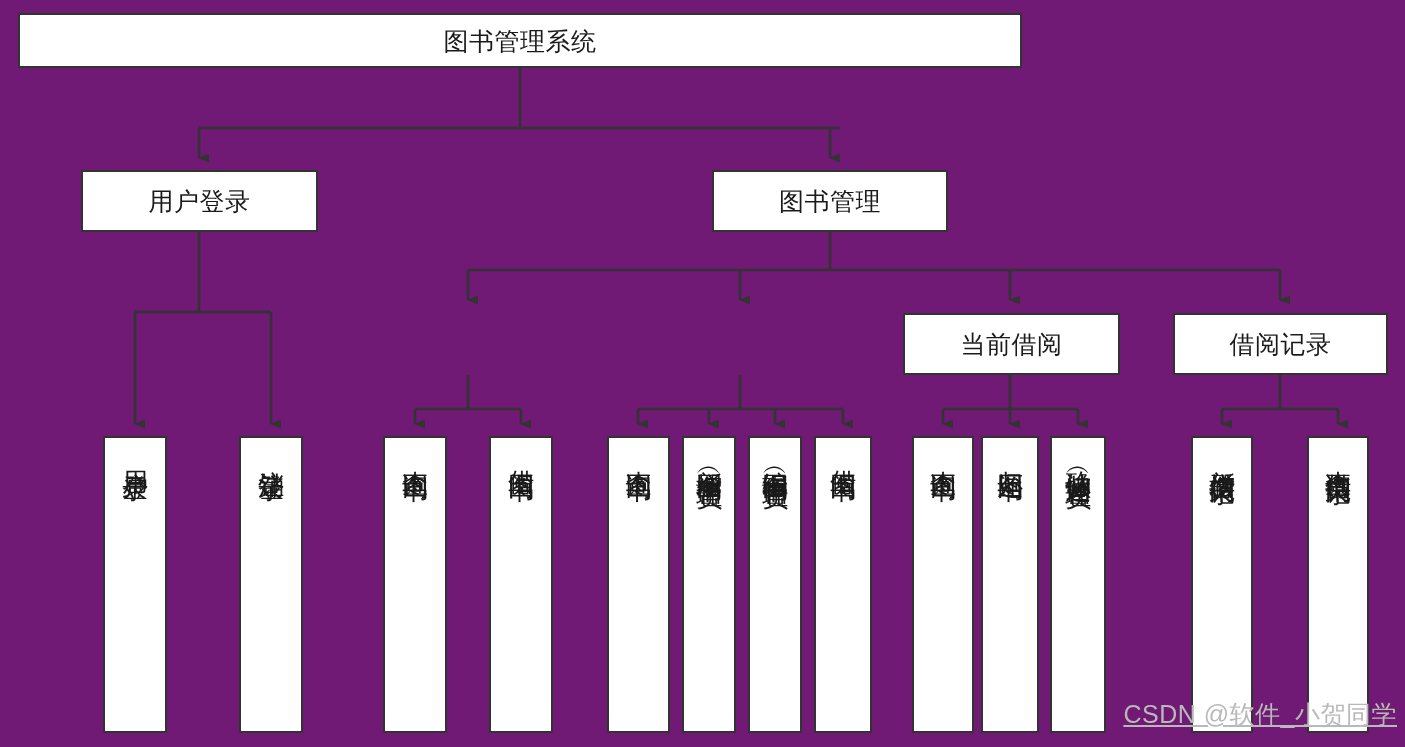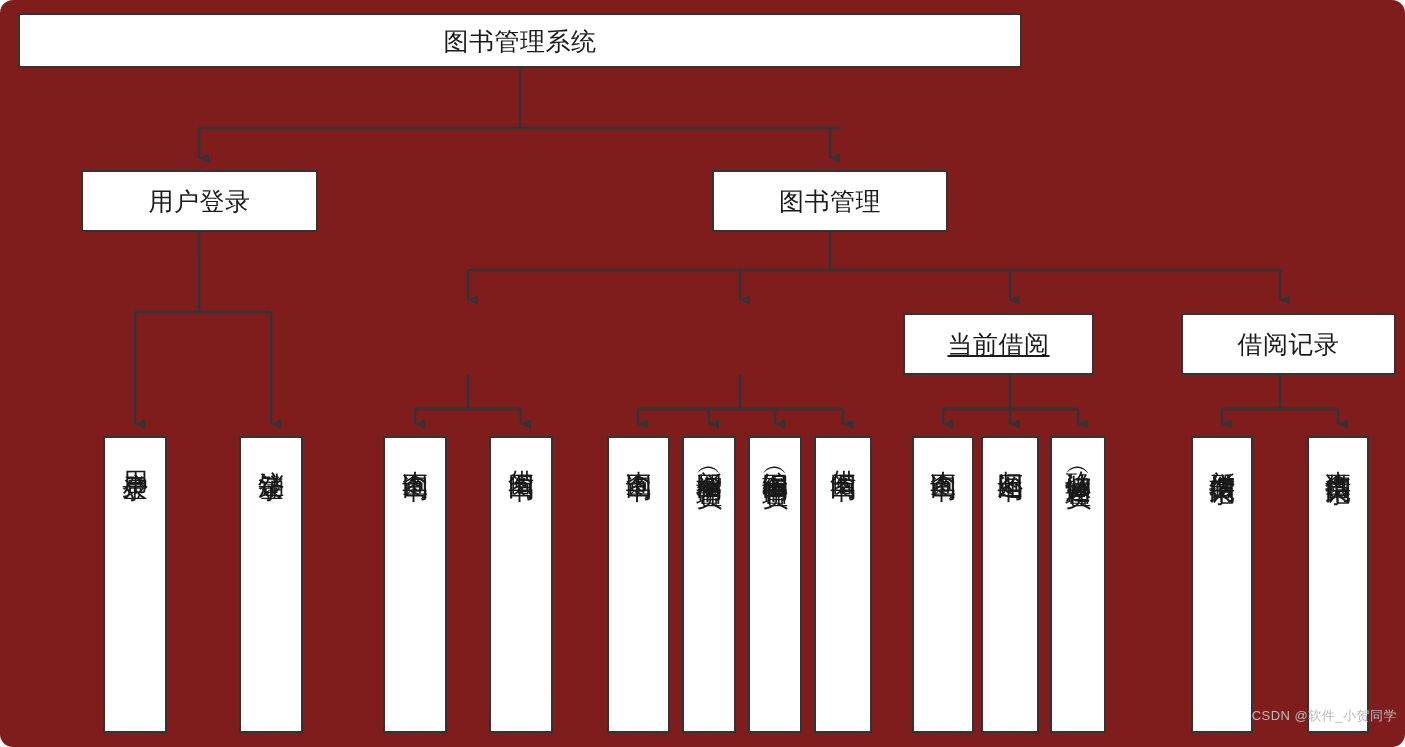--- a/index.html
+++ b/index.html
@@ -7,23 +7,22 @@
     padding: 0;
     background: #ffffff;
   }
   body {
     font-family: "Liberation Sans", "DejaVu Sans", sans-serif;
   }
   #canvas {
     position: relative;
     width: 1405px;
     height: 747px;
-    background: #7f1d1d;
+    background: #701a75;
     overflow: hidden;
-    border-radius: 13px;
   }
   svg.edges {
     position: absolute;
     left: 0;
     top: 0;
     width: 1405px;
     height: 747px;
     pointer-events: none;
   }
   .node {
@@ -54,25 +53,26 @@
     writing-mode: vertical-rl;
     text-orientation: upright;
     font-size: 26px;
     line-height: 1.05;
     letter-spacing: 2px;
     white-space: pre-line;
   }
   .watermark {
     position: absolute;
     right: 8px;
-    bottom: 22px;
-    font-size: 13px;
+    bottom: 16px;
+    font-size: 25px;
     color: #b9b9b9;
     white-space: nowrap;
     letter-spacing: 0.5px;
+    text-decoration: underline;
   }
 </style>
 </head>
 <body>
 
 <div id="canvas">
 
   <svg class="edges" viewBox="0 0 1405 747">
     <defs>
       <marker id="arw" markerWidth="9" markerHeight="11" refX="4.5" refY="10" orient="auto" markerUnits="userSpaceOnUse">
@@ -127,24 +127,24 @@
     <span class="node-label">图书管理系统</span>
   </div>
 
   <div class="node h" style="left:81px; top:170px; width:237px; height:62px;">
     <span class="node-label">用户登录</span>
   </div>
   <div class="node h" style="left:712px; top:170px; width:236px; height:62px;">
     <span class="node-label">图书管理</span>
   </div>
 
-  <div class="node h" style="left:903px; top:313px; width:191px; height:62px;text-decoration:underline;">
+  <div class="node h" style="left:903px; top:313px; width:217px; height:62px;">
     <span class="node-label">当前借阅</span>
   </div>
-  <div class="node h" style="left:1173px; top:313px; width:215px; height:62px;margin-left:8px;">
+  <div class="node h" style="left:1173px; top:313px; width:215px; height:62px;">
     <span class="node-label">借阅记录</span>
   </div>
 
   <div class="node v" style="left:103px; top:436px; width:64px; height:297px;">
     <span class="node-label">用户登录</span>
   </div>
   <div class="node v" style="left:239px; top:436px; width:64px; height:297px;">
     <span class="node-label">注销登录</span>
   </div>
 

